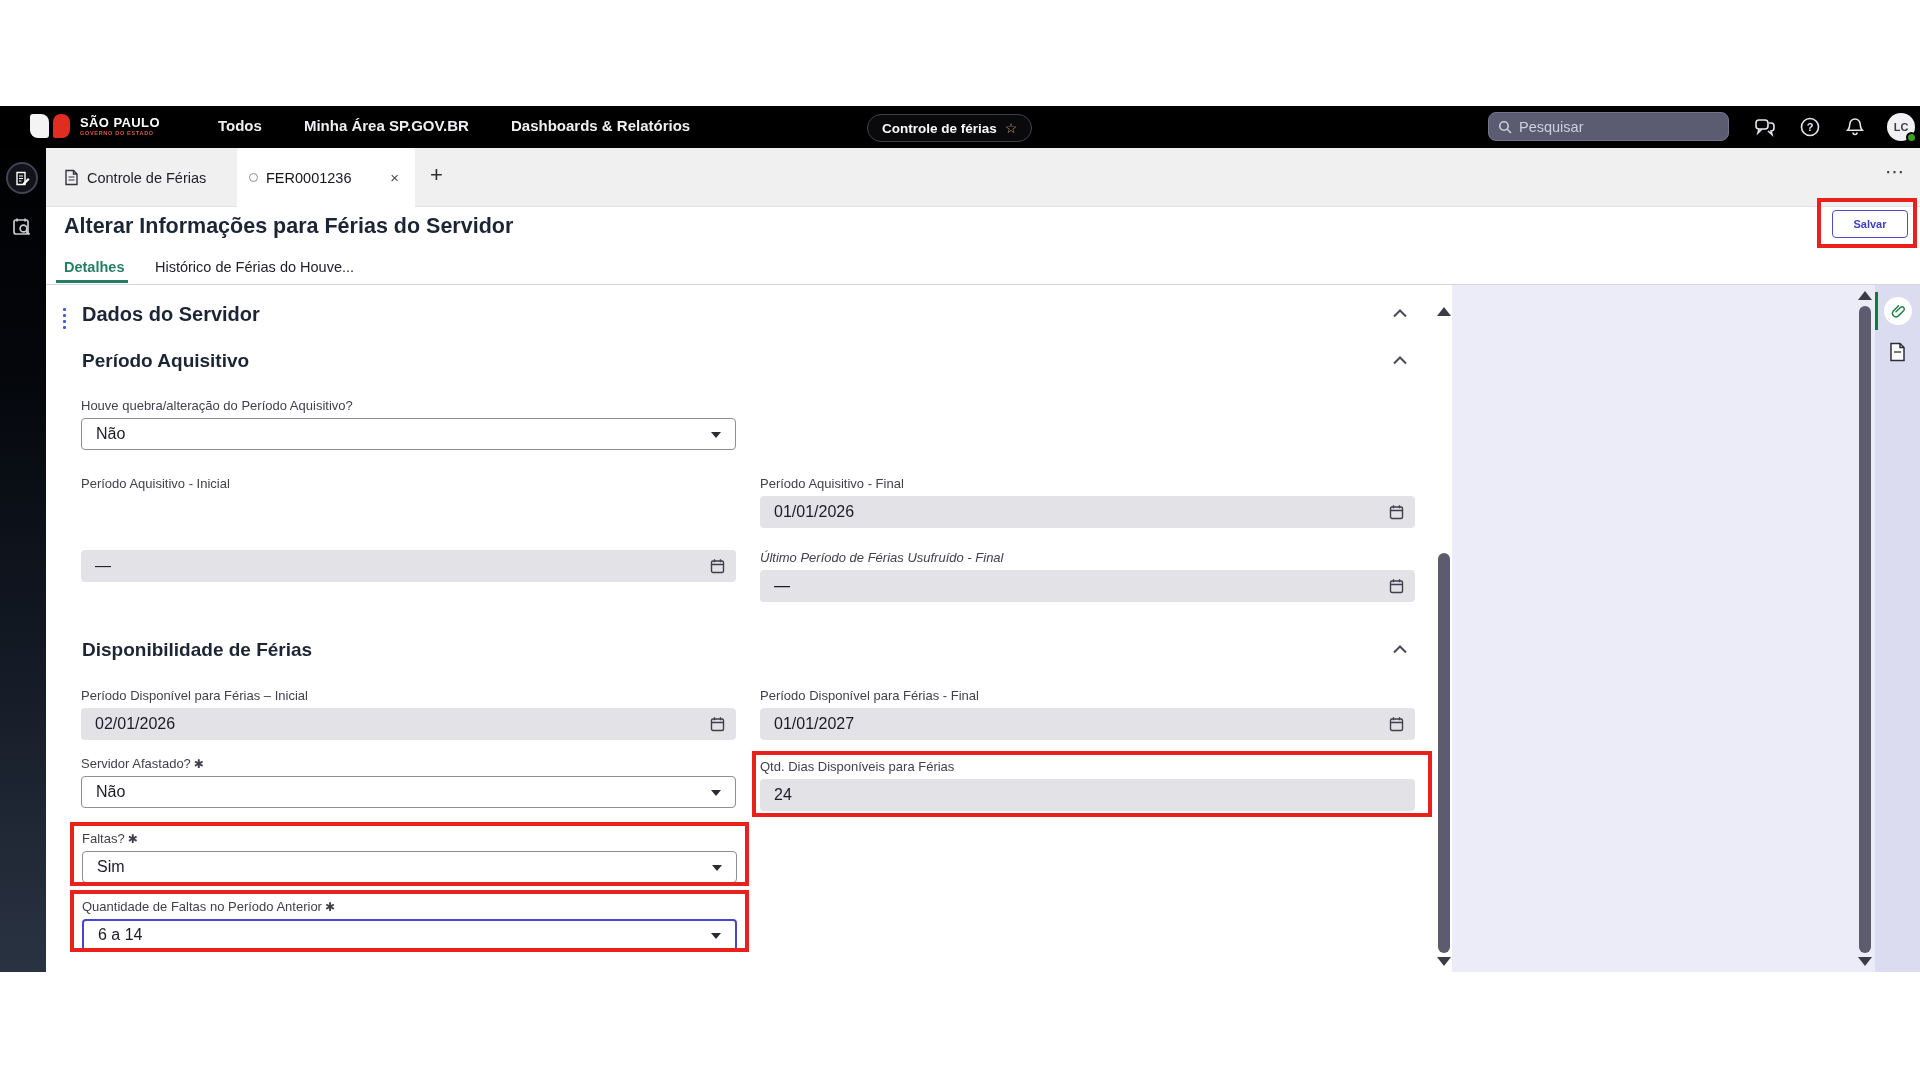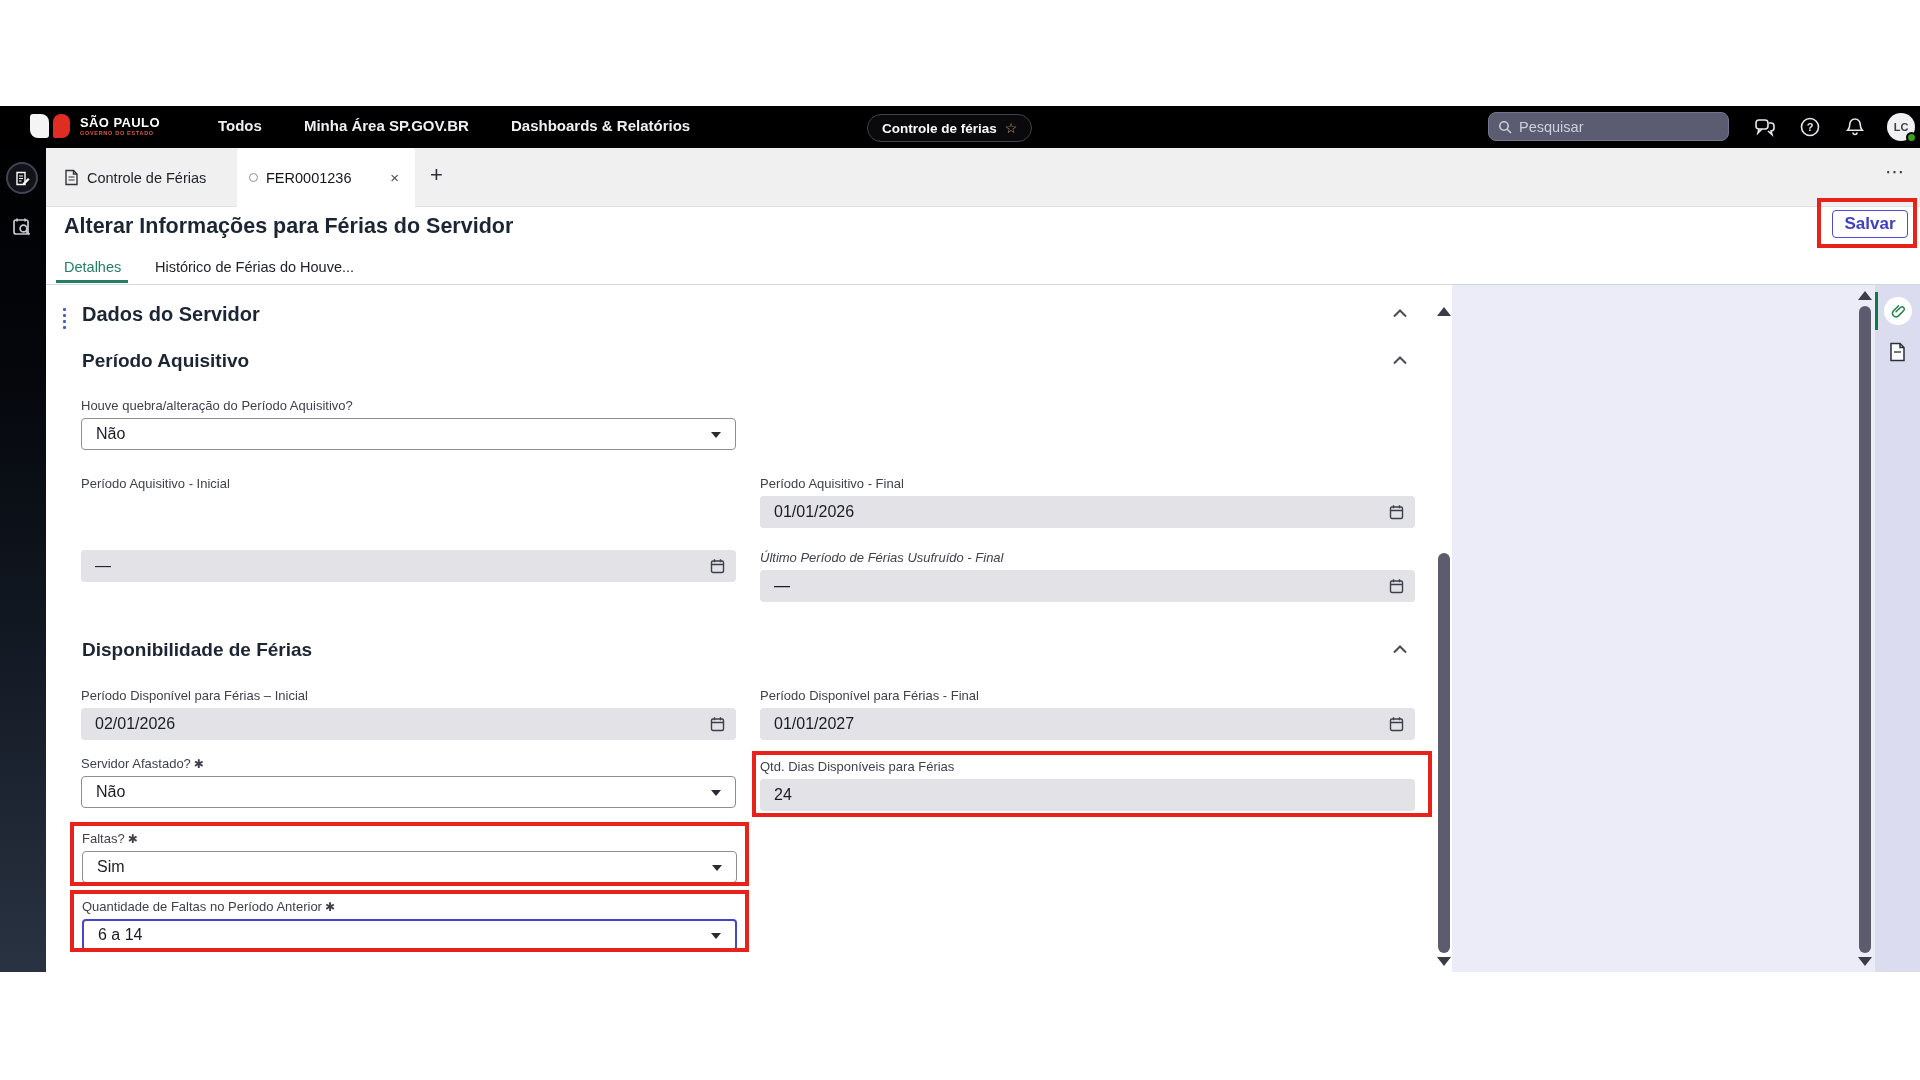--- a/index.html
+++ b/index.html
@@ -51,26 +51,26 @@
                 border-radius:4px 4px 0 0; display:flex; align-items:center; padding:0 12px; gap:8px; cursor:pointer; }
   .rec-circle { width:9px; height:9px; border:1.5px solid #8c8c96; border-radius:50%; flex:0 0 auto; }
   .tab-active-label { font-size:14.5px; color:#15151e; flex:1; }
   .tab-close { font-size:15px; color:#4a4a54; cursor:pointer; padding:2px 4px; }
   .tab-plus { position:absolute; left:384px; top:14px; font-size:22px; font-weight:300; color:#2e2e38; cursor:pointer; }
   .tab-overflow { position:absolute; right:14px; top:12px; font-size:19px; color:#3a3a44; cursor:pointer; letter-spacing:2px; }
 
   
   .pagehead { position:absolute; left:46px; top:207px; width:1874px; height:78px; background:#fff; z-index:1; }
   .page-title { position:absolute; left:18px; top:7px; font-size:21.5px; font-weight:bold; color:#1c2534; }
-  .ptab-detalhes { position:absolute; left:18px; top:52px; font-size:14.5px; font-weight:400; color:#257e64; cursor:pointer; }
+  .ptab-detalhes { position:absolute; left:18px; top:52px; font-size:14.5px; font-weight:700; color:#257e64; cursor:pointer; }
   .ptab-hist { position:absolute; left:109px; top:52px; font-size:14.5px; color:#22222c; cursor:pointer; }
   .ptab-underline { position:absolute; left:10px; top:73px; width:72px; height:3px; background:#257e64; }
   .pagehead-divider { position:absolute; left:0; top:77px; width:1874px; height:1px; background:#d7d7db; }
   .save-btn { position:absolute; left:1786px; top:3px; width:76px; height:28px; background:#fff;
-              border:1px solid #4d4dcb; border-radius:4px; color:#4040c4; font-size:17px; font-weight:bold;
+              border:1px solid #4d4dcb; border-radius:4px; color:#4040c4; font-size:11px; font-weight:bold;
               font-family:"Liberation Sans",sans-serif; cursor:pointer; }
 
   
   .ann { position:absolute; border:4px solid #e8211a; z-index:6; pointer-events:none; }
   .ann-save { left:1817px; top:198px; width:100px; height:50px; }
   .ann-qtd  { left:752px;  top:751px; width:680px; height:66px; }
   .ann-faltas { left:70px; top:822px; width:679px; height:64px; }
   .ann-qtdfaltas { left:70px; top:890px; width:679px; height:62px; }
 
   

